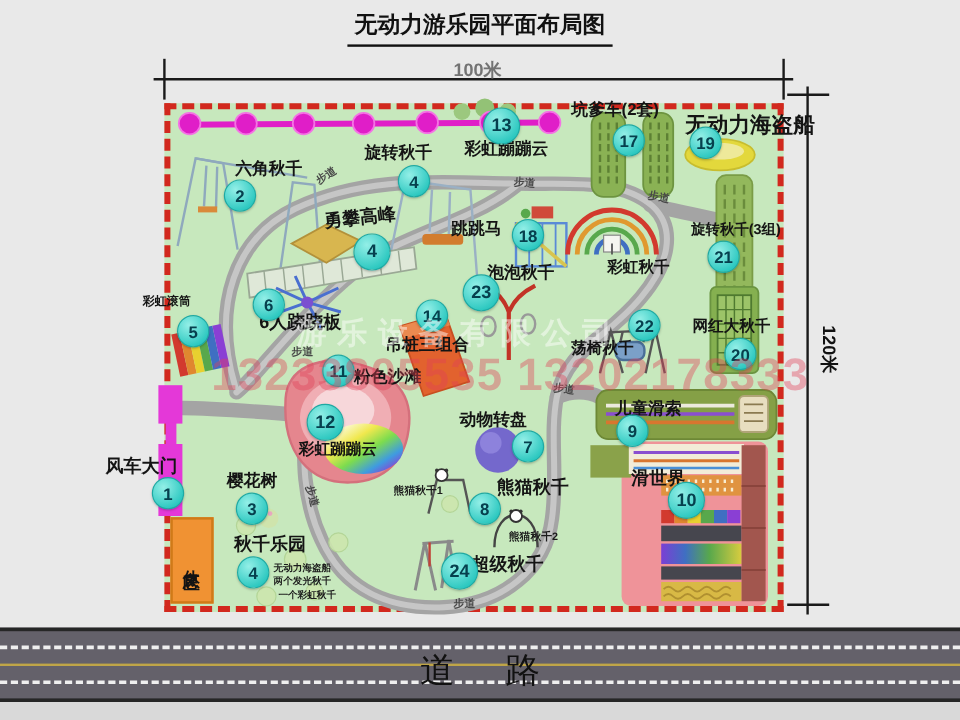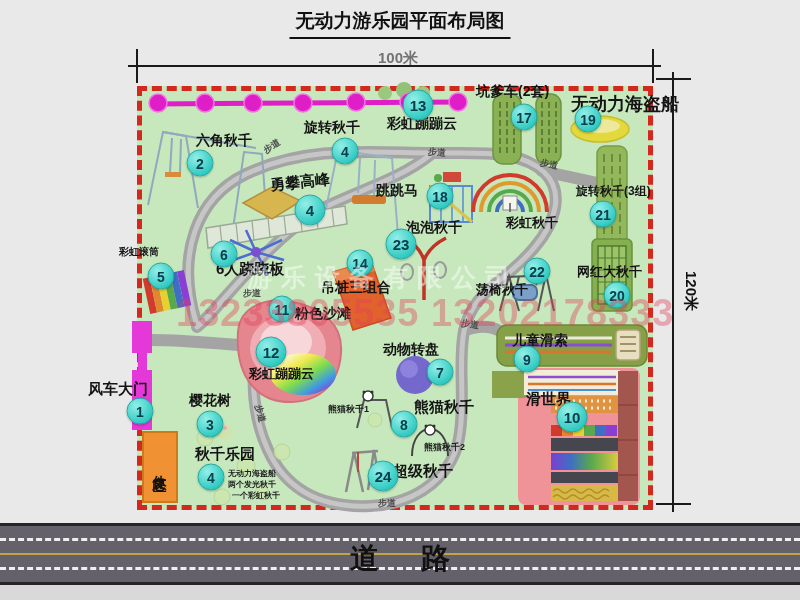--- a/index.html
+++ b/index.html
@@ -28,21 +28,21 @@
   #rest-area{position:absolute;left:142px;top:431px;width:36px;height:72px;background:#f09233;
              border:2px solid #cf7a18;box-sizing:border-box;z-index:2;
              display:flex;align-items:center;justify-content:center;}
   #rest-area span{writing-mode:vertical-rl;text-orientation:upright;font-size:14px;
              font-weight:bold;color:#141414;letter-spacing:2px;}
   #road{position:absolute;left:0;top:523px;width:800px;height:62px;background:#64616a;
         border-top:3px solid #262626;border-bottom:3px solid #262626;box-sizing:border-box;z-index:2;}
   #road .dash{position:absolute;left:0;width:800px;height:0;border-top:3px dashed #efefef;}
   #road .yellow{position:absolute;left:0;top:27px;width:800px;height:2px;background:#bfa548;}
   #road-label{position:absolute;top:13px;left:0;width:100%;text-align:center;font-size:29px;
-        font-weight:bold;color:#111;letter-spacing:42px;text-indent:42px;z-index:3;}
+        font-weight:normal;color:#111;letter-spacing:42px;text-indent:42px;z-index:3;}
   #below-road{position:absolute;left:0;top:585px;width:800px;height:15px;background:#d9d9d9;}
   .wm{position:absolute;z-index:4;font-weight:bold;white-space:nowrap;pointer-events:none;}
   #wm-company{left:247px;top:261px;font-size:25px;letter-spacing:9px;color:rgba(255,255,255,0.48);}
   #wm-phone{left:176px;top:292px;font-size:38px;letter-spacing:1px;color:rgba(225,66,88,0.40);}
 </style>
 </head>
 <body>
 
 <div id="screen">
 

